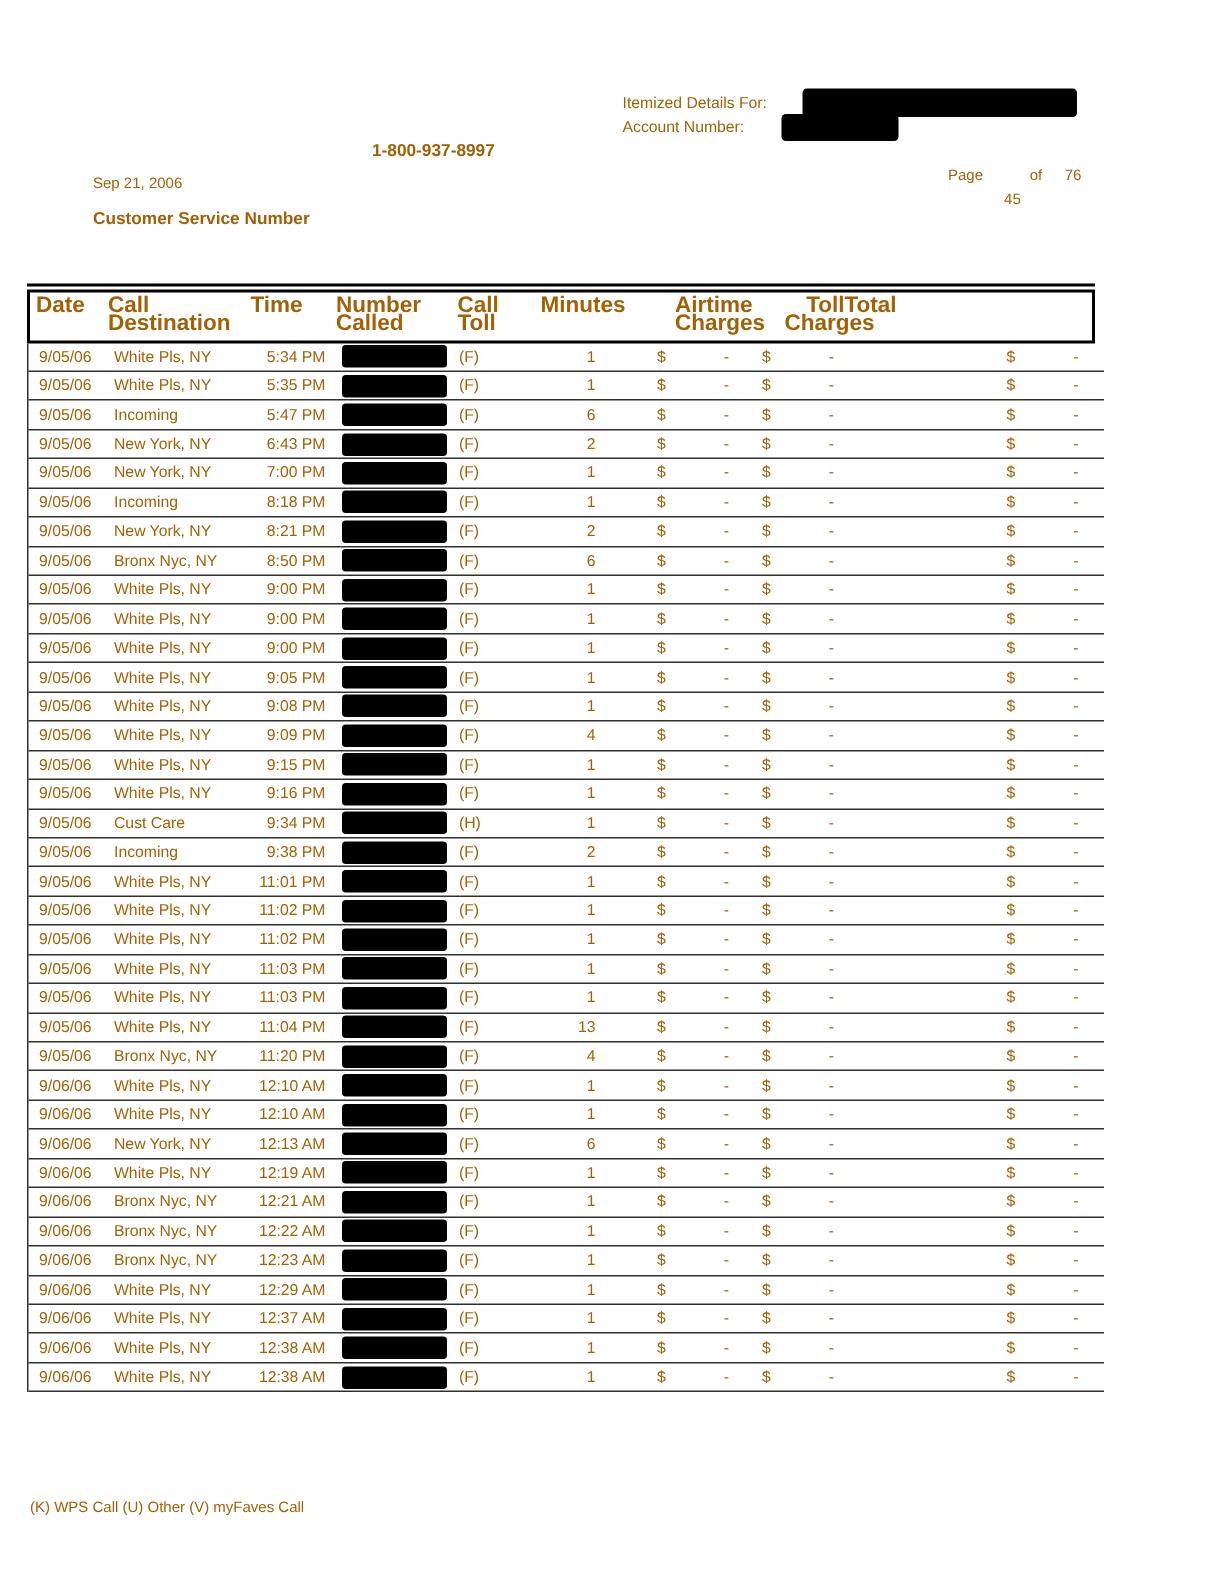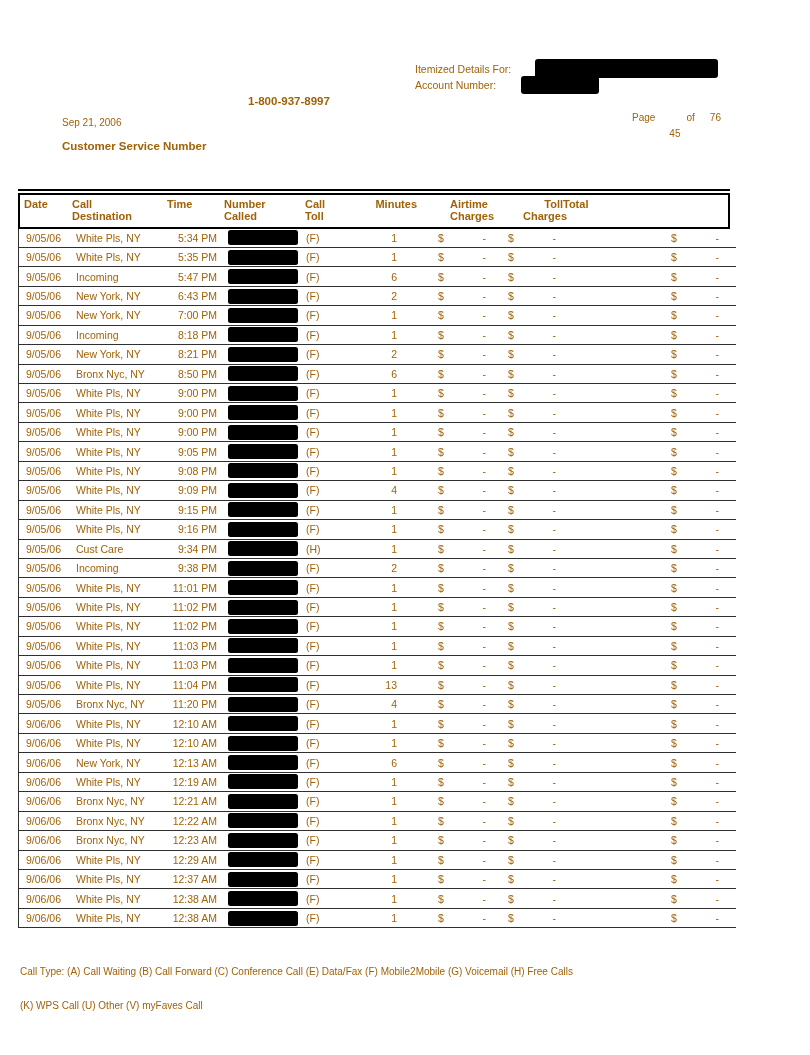--- a/index.html
+++ b/index.html
@@ -37,21 +37,21 @@
     white-space:pre; letter-spacing:0.1px;
   }
   .grid {
     display:grid;
     grid-template-columns:50px 97px 53px 85px 40px 55px 95px 68px 1fr;
   }
   .rows-grid {
     display:grid;
     grid-template-columns:52px 97px 53px 85px 40px 55px 95px 68px 1fr;
   }
-  .header-row { height:32px; padding-top:3px; font-size:11px; font-weight:bold; line-height:12.5px; }
+  .header-row { height:32px; padding-top:3px; font-size:15px; font-weight:bold; line-height:12.5px; }
   .h-date { padding-left:4px; }
   .h-dest { padding-left:2px; }
   .h-time { padding-left:0; }
   .h-num  { padding-left:4px; }
   .h-type { padding-left:0; }
   .h-min  { text-align:right; margin-right:-17px; }
   .h-air  { padding-left:50px; }
   .h-toll { padding-left:28px;text-align:right; }
   .h-total{ text-align:left; padding-right:22px; }
 
@@ -957,16 +957,15 @@
       <span>-</span>
     </div>
     <div class="c-total money">
       <span>$</span>
       <span>-</span>
     </div>
   </div>
 </div>
   </div>
 
-  <div class="abs foot1">Call Type: (A) Call Waiting (B) Call Forward (C) Conference Call (E) Data/Fax (F) Mobile2Mobile (G) Voicemail (H) Free Calls</div>
   <div class="abs foot2">(K) WPS Call (U) Other (V) myFaves Call</div>
 
 </div>
 
 </body></html>

